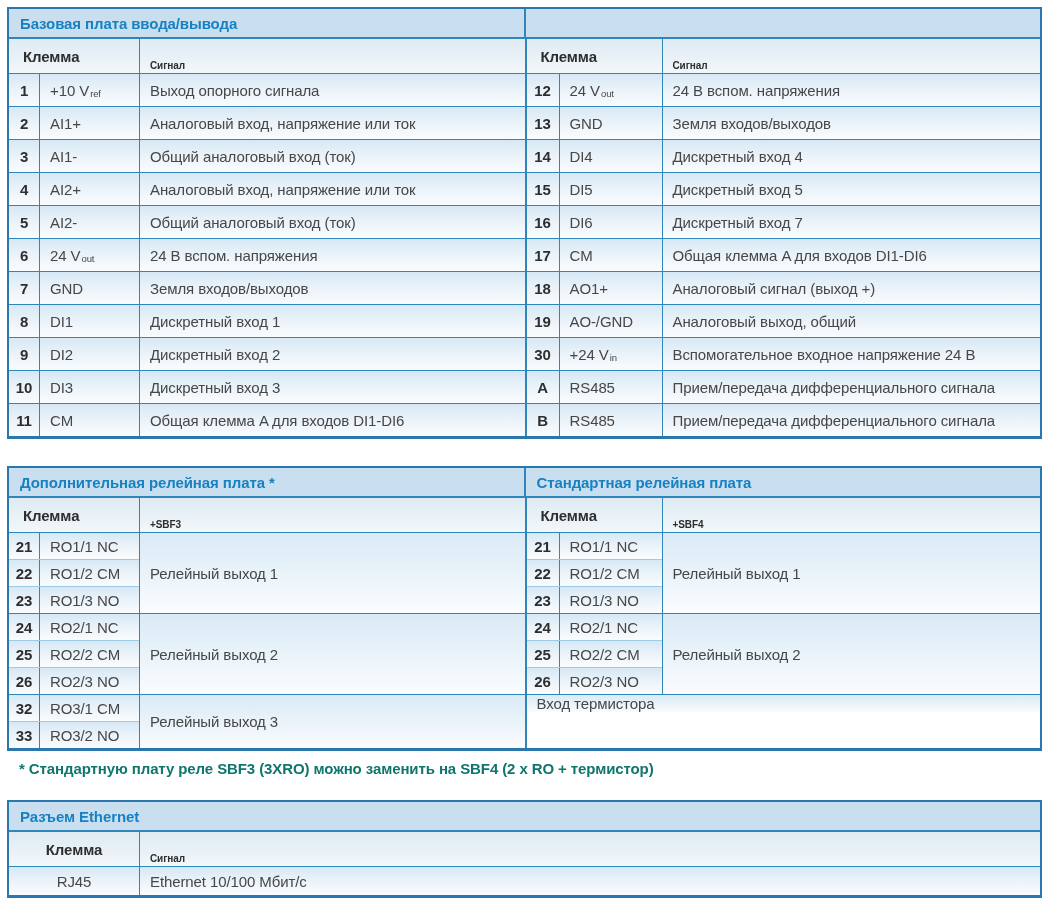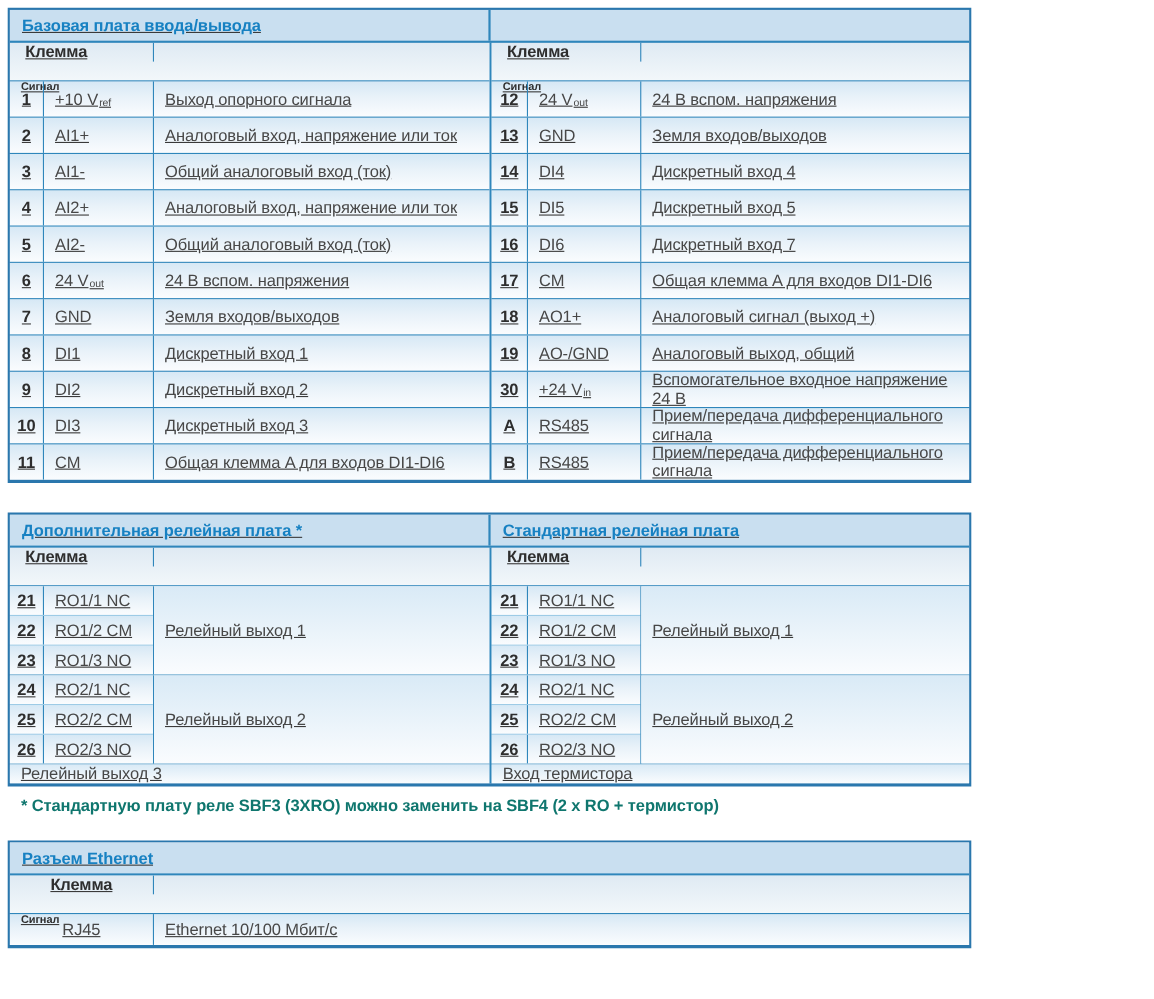--- a/index.html
+++ b/index.html
@@ -4,30 +4,30 @@
 <style>
   html,body{margin:0;padding:0;}
   body{
     width:1049px;height:908px;background:#ffffff;
     font-family:"Liberation Sans",sans-serif;color:#3a3a3a;
     letter-spacing:-0.1px;
   }
   .page{padding:7px;box-sizing:border-box;}
 
   
-  .tbl{width:876px;border:2px solid #2a77ad;border-bottom-width:3px;box-sizing:border-box;background:#fff;text-decoration:underline;}
+  .tbl{width:1035px;border:2px solid #2a77ad;border-bottom-width:3px;box-sizing:border-box;background:#fff;}
   .titlebar{display:flex;height:28px;background:#c9dff0;border-bottom:2px solid #2f86bb;}
   .t-cell{flex:1;display:flex;align-items:center;padding-left:11px;font-weight:bold;font-size:15px;color:#1781c2;box-sizing:border-box;}
   .t-cell + .t-cell{border-left:2px solid #2f86bb;}
 
   .tbl-body{display:flex;}
   .half{width:50%;box-sizing:border-box;min-width:0;}
   .half + .half{border-left:2px solid #2f86bb;}
 
-  .hdr{display:flex;height:34px;background:linear-gradient(180deg,#dfeaf3 0%,#f2f7fa 100%);flex-direction:column;}
+  .hdr{display:flex;height:34px;background:linear-gradient(180deg,#dfeaf3 0%,#f2f7fa 100%);}
   .h-term{display:flex;align-items:center;padding-left:14px;font-weight:bold;font-size:15px;color:#2e2e2e;border-right:1px solid #2f86bb;box-sizing:border-box;}
   .h-sig{flex:1;display:flex;align-items:center;padding-left:10px;font-weight:bold;font-size:10px;color:#2e2e2e;margin-top:18px;}
   .half-l .h-term{width:131px;}
   .half-r .h-term{width:136px;}
 
   .rowgrad{background:linear-gradient(180deg,#d6e8f5 0%,#e9f2f9 45%,#fafcfe 100%);}
 
   
   .row{display:flex;height:32px;border-top:1px solid #2f86bb;}
   .c-num{display:flex;align-items:center;justify-content:center;font-weight:bold;font-size:15px;color:#2e2e2e;border-right:1px solid #2f86bb;box-sizing:border-box;}
@@ -306,20 +306,30 @@
                 <div class="c-name">RO2/2 CM</div>
               </div>
             <div class="g-row rowgrad">
                 <div class="c-num">26</div>
                 <div class="c-name">RO2/3 NO</div>
               </div>
           </div>
           <div class="g-sig">Релейный выход 2</div>
         </div>
         <div class="group">
+          <div class="g-left">
+            <div class="g-row rowgrad">
+                <div class="c-num">32</div>
+                <div class="c-name">RO3/1 CM</div>
+              </div>
+            <div class="g-row rowgrad">
+                <div class="c-num">33</div>
+                <div class="c-name">RO3/2 NO</div>
+              </div>
+          </div>
           <div class="g-sig">Релейный выход 3</div>
         </div>
       </div>
 
       <div class="half half-r">
         <div class="hdr">
           <div class="h-term">Клемма</div>
           <div class="h-sig">+SBF4</div>
         </div>
         <div class="group">

